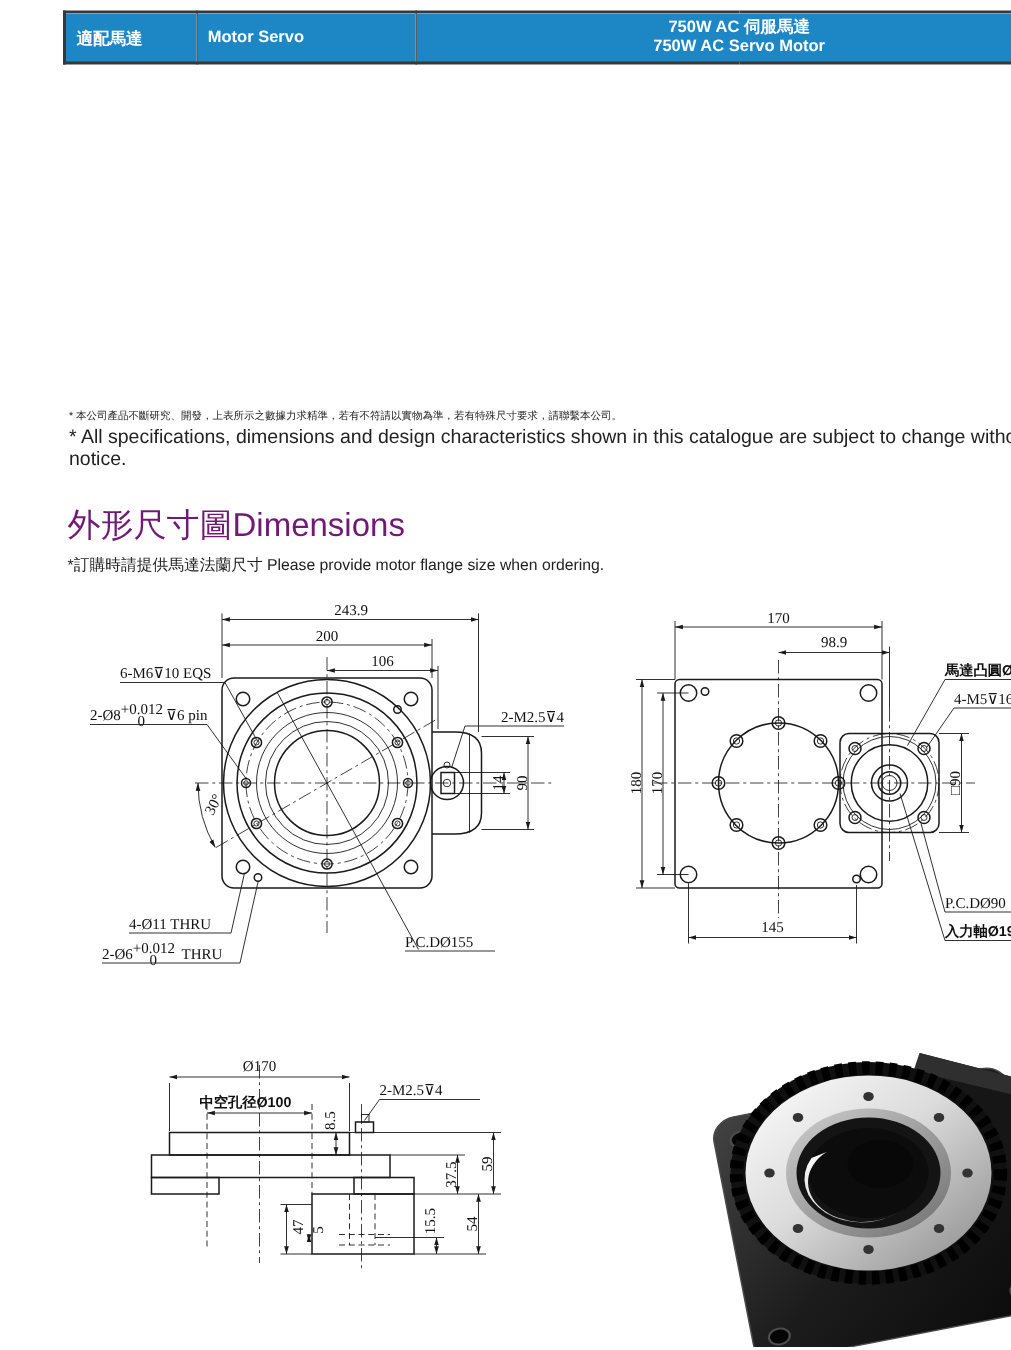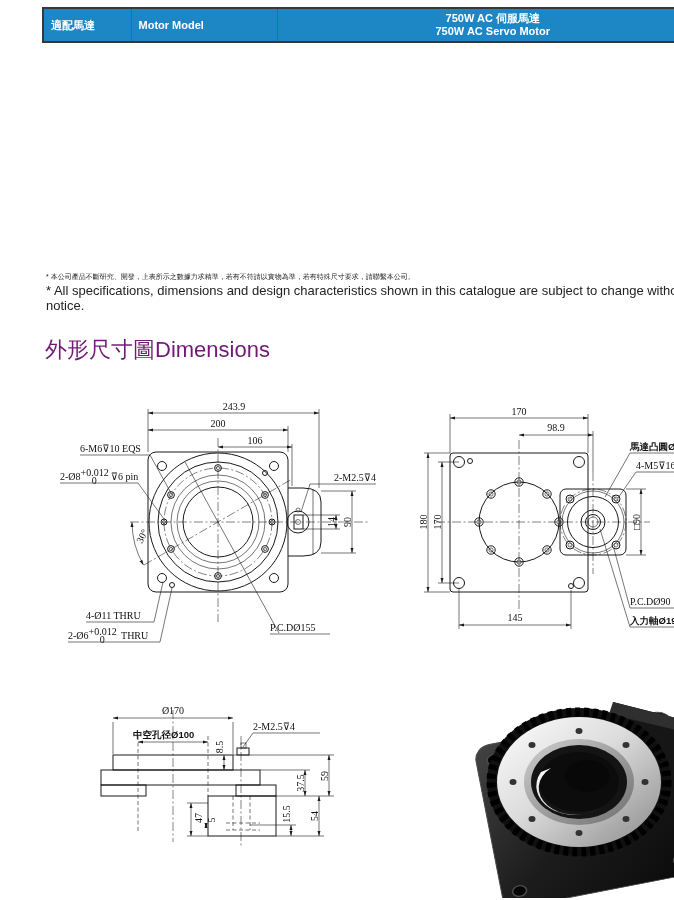--- a/index.html
+++ b/index.html
@@ -60,34 +60,35 @@
   <table class="spec">
     <colgroup>
         <col style="width:88px">
         <col style="width:146px">
         <col style="width:216px">
         <col style="width:216px">
       </colgroup>
     <thead>
       <tr>
         <th class="c1">適配馬達</th>
-        <th class="c2">Motor Model</th>
+        <th class="c2">Motor Servo</th>
         <th colspan="2">
           <div>750W AC 伺服馬達</div>
           <div>750W AC Servo Motor</div>
         </th>
       </tr>
     </thead>
     <tbody id="spec-body"></tbody>
   </table>
 
   <div class="fn fn-zh">* 本公司產品不斷研究、開發，上表所示之數據力求精準，若有不符請以實物為準，若有特殊尺寸要求，請聯繫本公司。</div>
   <div class="fn fn-en">* All specifications, dimensions and design characteristics shown in this catalogue are subject to change without notice.</div>
 
   <div class="dim-title">外形尺寸圖Dimensions</div>
+  <div class="dim-note2">*訂購時請提供馬達法蘭尺寸 Please provide motor flange size when ordering.</div>
 
   <svg class="drw" style="left:20px;top:398px" width="320" height="262" viewBox="0 0 320 262">
     <g>
       <line class="cl" x1="72" y1="124" x2="312" y2="124"></line>
       <line class="cl" x1="160" y1="40" x2="160" y2="224"></line>
       <line class="cl" x1="86" y1="167" x2="234" y2="81"></line>
       <line class="lnt" x1="127" y1="64" x2="221" y2="235"></line>
     </g>
     <g>
       <rect class="ln" x="90" y="54" width="140" height="140" rx="8"></rect>

